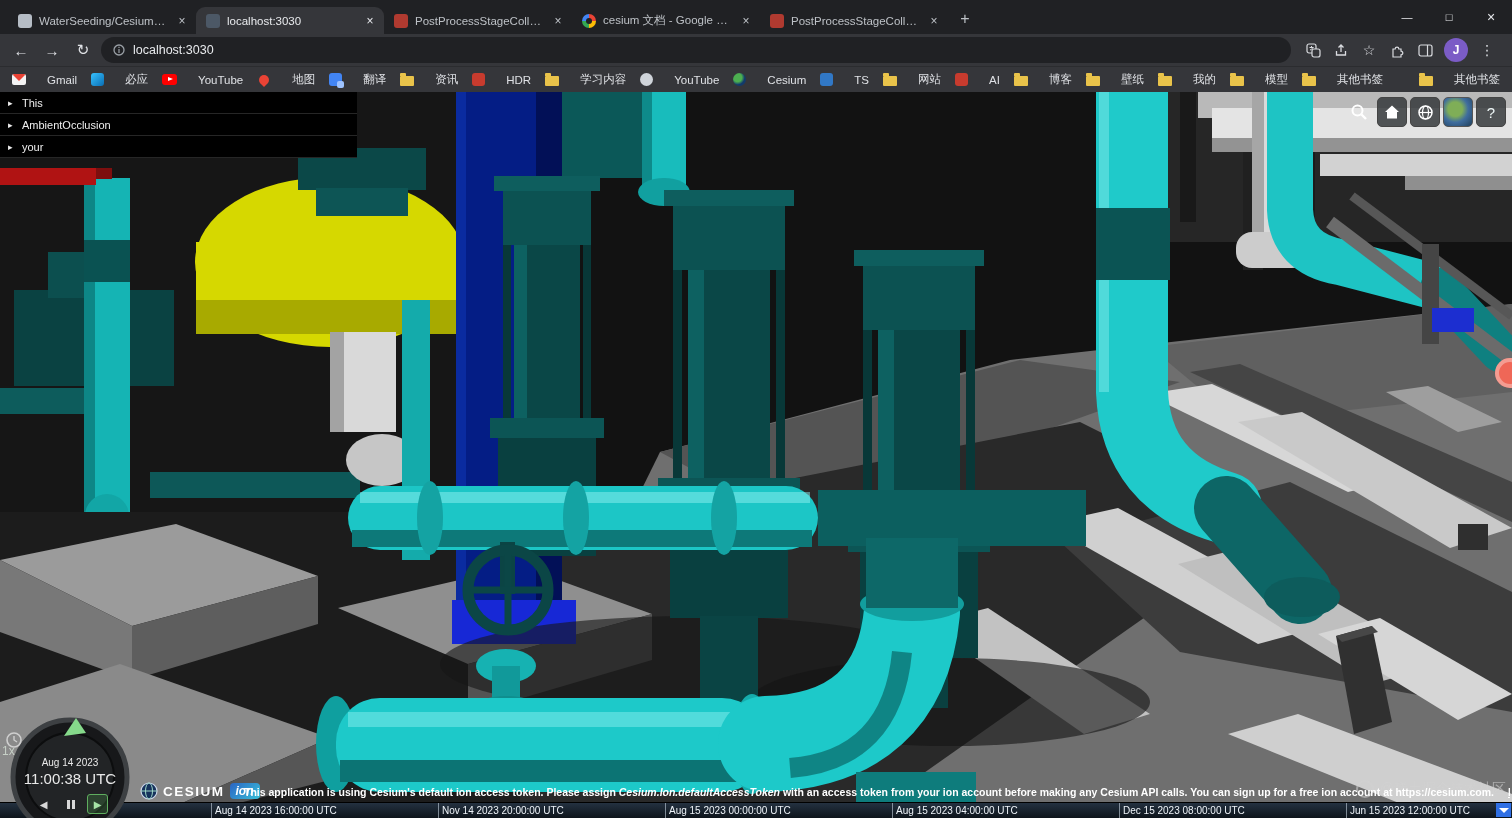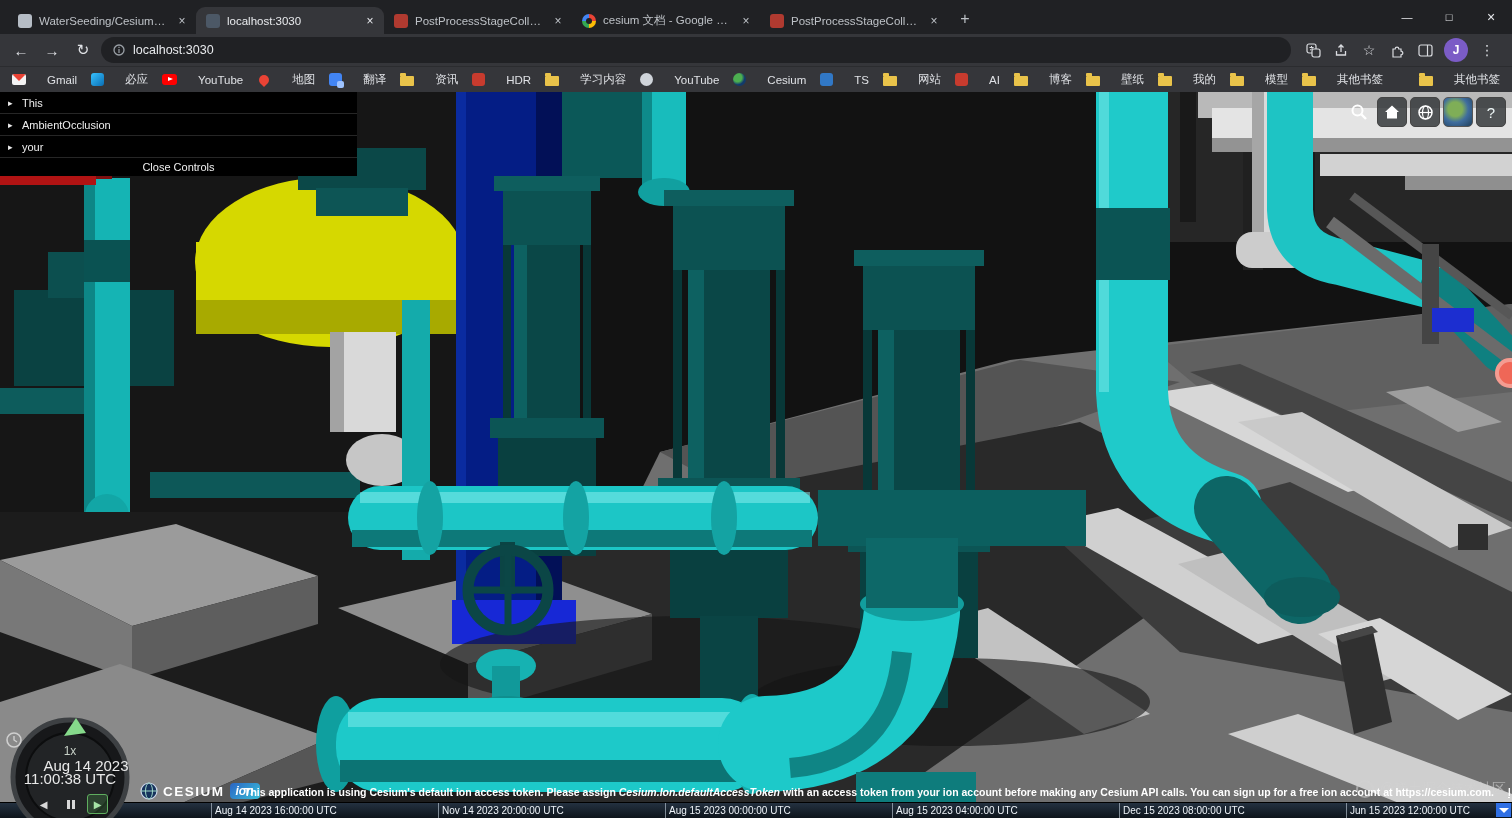--- a/index.html
+++ b/index.html
@@ -84,24 +84,24 @@
   .ctb{position:absolute;top:5px;right:6px;display:flex;gap:3px;z-index:28;align-items:center}
   .cbtn{width:30px;height:30px;background:rgba(48,51,54,.82);border:1px solid #444;
     border-radius:5px;display:flex;align-items:center;justify-content:center;color:#eef7f7;font-size:15px}
   .cbtn.search{background:transparent;border-color:transparent}
   .imagery{width:30px;height:30px;border-radius:5px;border:1px solid #555;
     background:radial-gradient(circle at 40% 40%,#7fae57 0 30%,#3f6d9e 55%,#20405c 100%)}
 
   
   .anim{position:absolute;left:2px;top:622px;width:150px;height:104px;z-index:30}
   .anim svg{position:absolute;left:0;top:0}
-  .anim-speed{position:absolute;left:0;top:30px;width:136px;text-align:center;
+  .anim-speed{position:absolute;left:0;top:30px;width:136px;
     font-size:12px;color:#c6cfc6}
-  .anim-date{position:absolute;left:16px;top:43px;width:136px;text-align:center;
-    font-size:15px;color:#e9e9e9}
+  .anim-date{position:absolute;left:0;top:43px;width:136px;text-align:center;
+    font-size:10px;color:#e9e9e9}
   .anim-time{position:absolute;left:0;top:56px;width:136px;text-align:center;
     font-size:15px;color:#e9e9e9}
   .anim-btns{position:absolute;left:31px;top:80px;display:flex;gap:6px}
   .abtn{width:21px;height:20px;display:flex;align-items:center;justify-content:center;
     gap:2px;color:#d8d8d8;font-size:10px;border:1px solid transparent;border-radius:3px}
   .abtn.active{border-color:#5fae5f;background:rgba(70,140,70,.3);color:#a6e4a6}
   .pbar{width:3px;height:9px;background:#d8d8d8;display:block}
 
   
   .timeline{position:absolute;left:0;right:0;bottom:0;height:16px;z-index:25;
@@ -457,21 +457,20 @@
       <span>This</span>
     </div>
     <div class="gui-row">
       <span class="gui-arrow">▸</span>
       <span>AmbientOcclusion</span>
     </div>
     <div class="gui-row">
       <span class="gui-arrow">▸</span>
       <span>your</span>
     </div>
-    <div class="gui-close">Close Controls</div>
   </div>
 
   <div class="ctb">
     <div class="cbtn search">
       <svg width="18" height="18" viewBox="0 0 18 18">
         <circle cx="7.5" cy="7.5" r="5" fill="none" stroke="#fff" stroke-width="2"></circle>
         <line x1="11.5" y1="11.5" x2="16" y2="16" stroke="#fff" stroke-width="2.4"></line>
       </svg>
     </div>
     <div class="cbtn">

